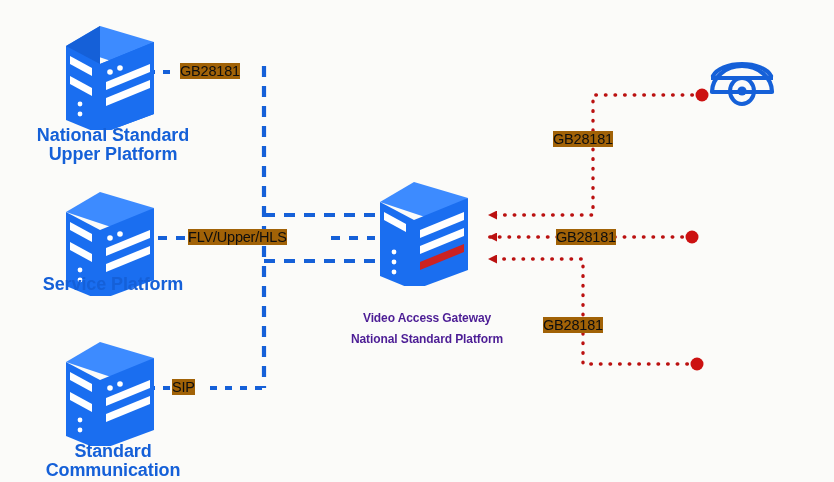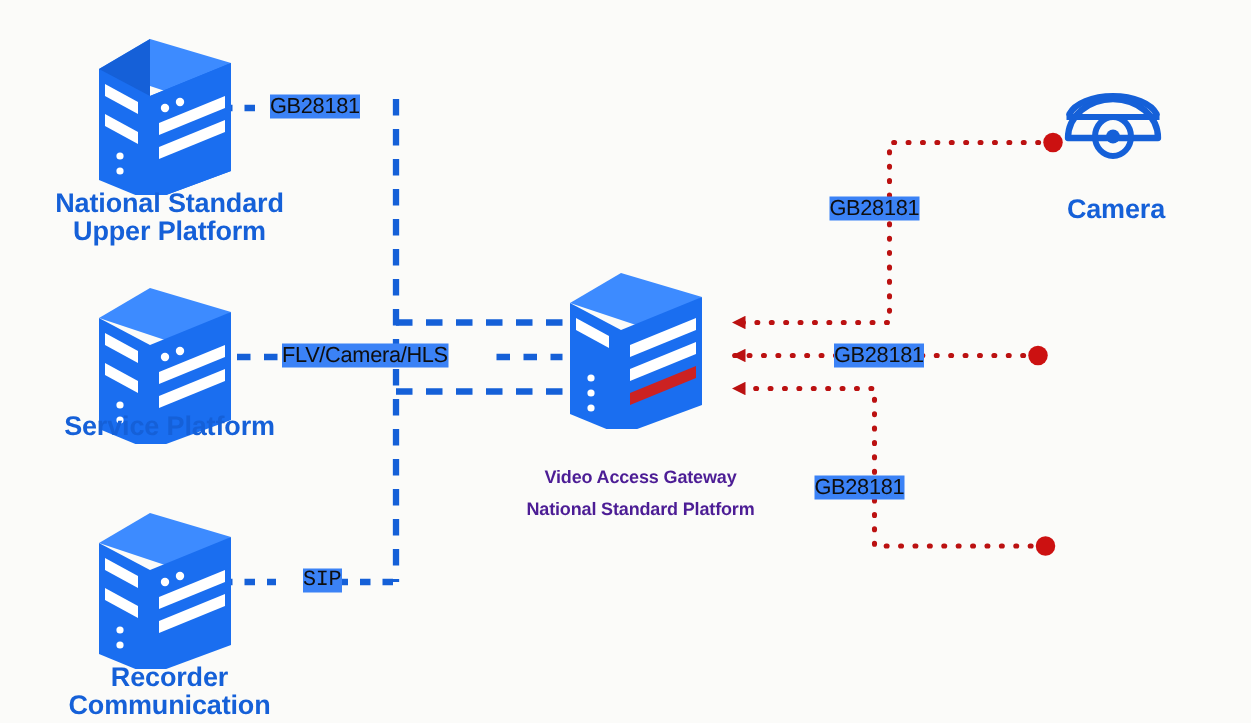--- a/index.html
+++ b/index.html
@@ -44,21 +44,21 @@
     color: #4c1d95;
     font-size: 12px;
     line-height: 21px;
   }
   .wire-label {
     position: absolute;
     color: #0e0e0e;
     font-size: 14.5px;
     font-weight: 400;
     white-space: nowrap;
-    background: #3b82f6;
+    background: #a16207;
     letter-spacing: -0.2px;
   }
 </style>
 </head>
 <body>
 
 <div id="canvas" style="background: rgb(251, 251, 249);">
 
   <svg id="wires" viewBox="0 0 834 482">
     <defs>
@@ -137,21 +137,21 @@
       <polygon points="42,42 96,20 96,92 42,112" fill="#1a6ef0"></polygon>
       <polygon points="12,34 34,46 34,54 12,42" fill="#ffffff"></polygon>
       <polygon points="12,54 34,66 34,74 12,62" fill="#ffffff"></polygon>
       <circle cx="22" cy="82" r="2.4" fill="#ffffff"></circle>
       <circle cx="22" cy="92" r="2.4" fill="#ffffff"></circle>
       <circle cx="52" cy="50" r="2.8" fill="#ffffff"></circle>
       <circle cx="62" cy="46" r="2.8" fill="#ffffff"></circle>
       <polygon points="48,60 92,42 92,50 48,68" fill="#ffffff"></polygon>
       <polygon points="48,76 92,58 92,66 48,84" fill="#ffffff"></polygon>
     </svg>
-    <div class="node-label" style="left:-45px; top:104px; width:200px;">Recorder
+    <div class="node-label" style="left:-45px; top:104px; width:200px;">Standard
 Communication</div>
   </div>
 
   <div class="node" style="left:372px; top:178px; width:110px; height:110px;">
     <svg class="node-icon" width="100" height="108" viewBox="0 0 100 108">
       <polygon points="8,24 42,4 96,20 62,42" fill="#3d8bff"></polygon>
       <polygon points="8,24 42,42 42,112 8,98" fill="#1a6ef0"></polygon>
       <polygon points="42,42 96,20 96,92 42,112" fill="#1a6ef0"></polygon>
       <polygon points="12,34 34,46 34,54 12,42" fill="#ffffff"></polygon>
       <circle cx="22" cy="74" r="2.4" fill="#ffffff"></circle>
@@ -166,30 +166,29 @@
   </div>
 
   <div class="node" style="left:704px; top:58px; width:80px; height:70px;">
     <svg class="node-icon" width="76" height="62" viewBox="0 0 76 62">
       <path d="M8,34 A30,26 0 0 1 68,34 Z" fill="none" stroke="#1560d8" stroke-width="4.2" stroke-linejoin="round"></path>
       <path d="M9,18 A30,16 0 0 1 67,18" fill="none" stroke="#1560d8" stroke-width="4.2" stroke-linecap="round"></path>
       <line x1="7" y1="20" x2="69" y2="20" stroke="#1560d8" stroke-width="4"></line>
       <ellipse cx="38" cy="33" rx="12" ry="13" fill="none" stroke="#1560d8" stroke-width="4"></ellipse>
       <circle cx="38" cy="33" r="4.6" fill="#1560d8"></circle>
     </svg>
-    <div class="node-label" style="left:-45px; top:72px; width:170px;">Camera</div>
   </div>
 
 
 
   <div class="wire-label" style="left:180px; top:63px;">GB28181</div>
 
-  <div class="wire-label" style="left:188px; top:229px;">FLV/Camera/HLS</div>
+  <div class="wire-label" style="left:188px; top:229px;">FLV/Upper/HLS</div>
 
-  <div class="wire-label" style="left:202px; top:379px;font-family:Liberation Mono, monospace;">SIP</div>
+  <div class="wire-label" style="left:172px; top:379px;">SIP</div>
 
   <div class="wire-label" style="left:553px; top:131px;">GB28181</div>
 
   <div class="wire-label" style="left:556px; top:229px;">GB28181</div>
 
   <div class="wire-label" style="left:543px; top:317px;">GB28181</div>
 
 </div>
 
 </body></html>

